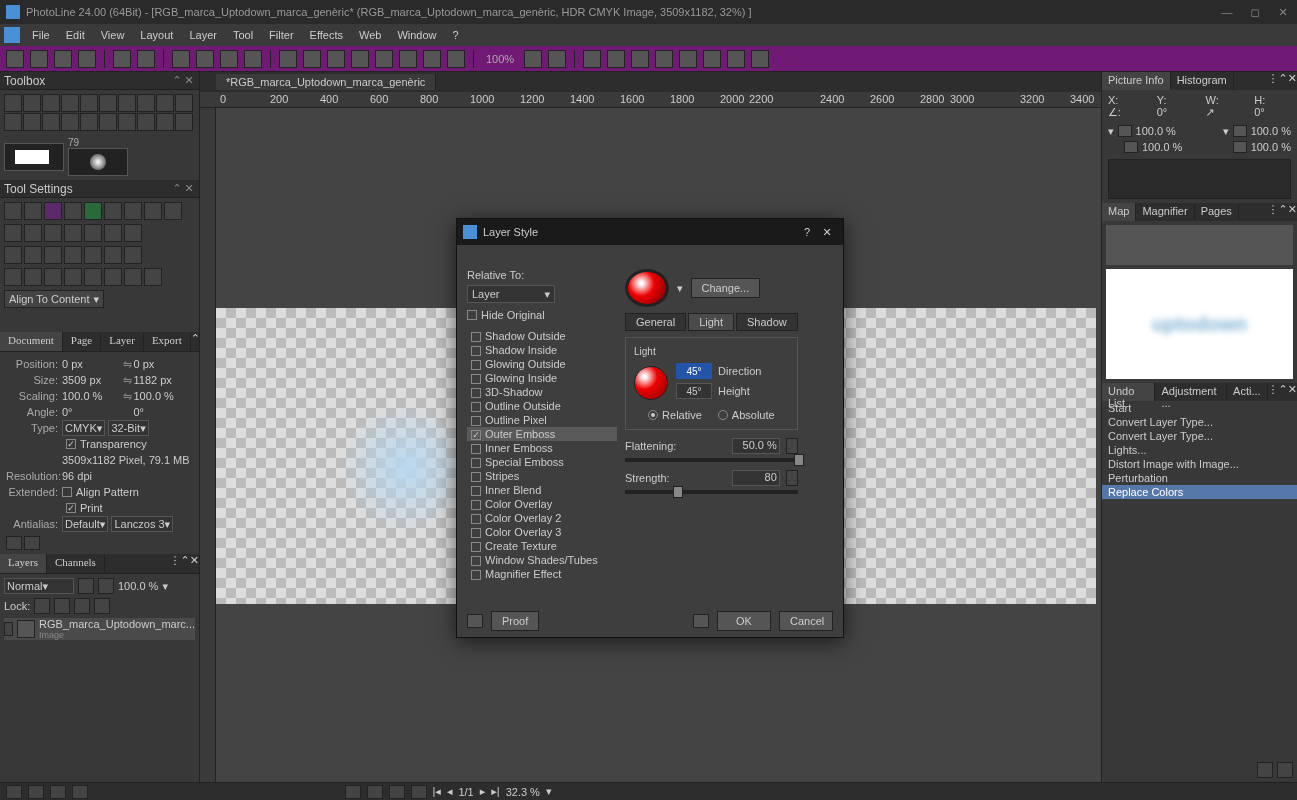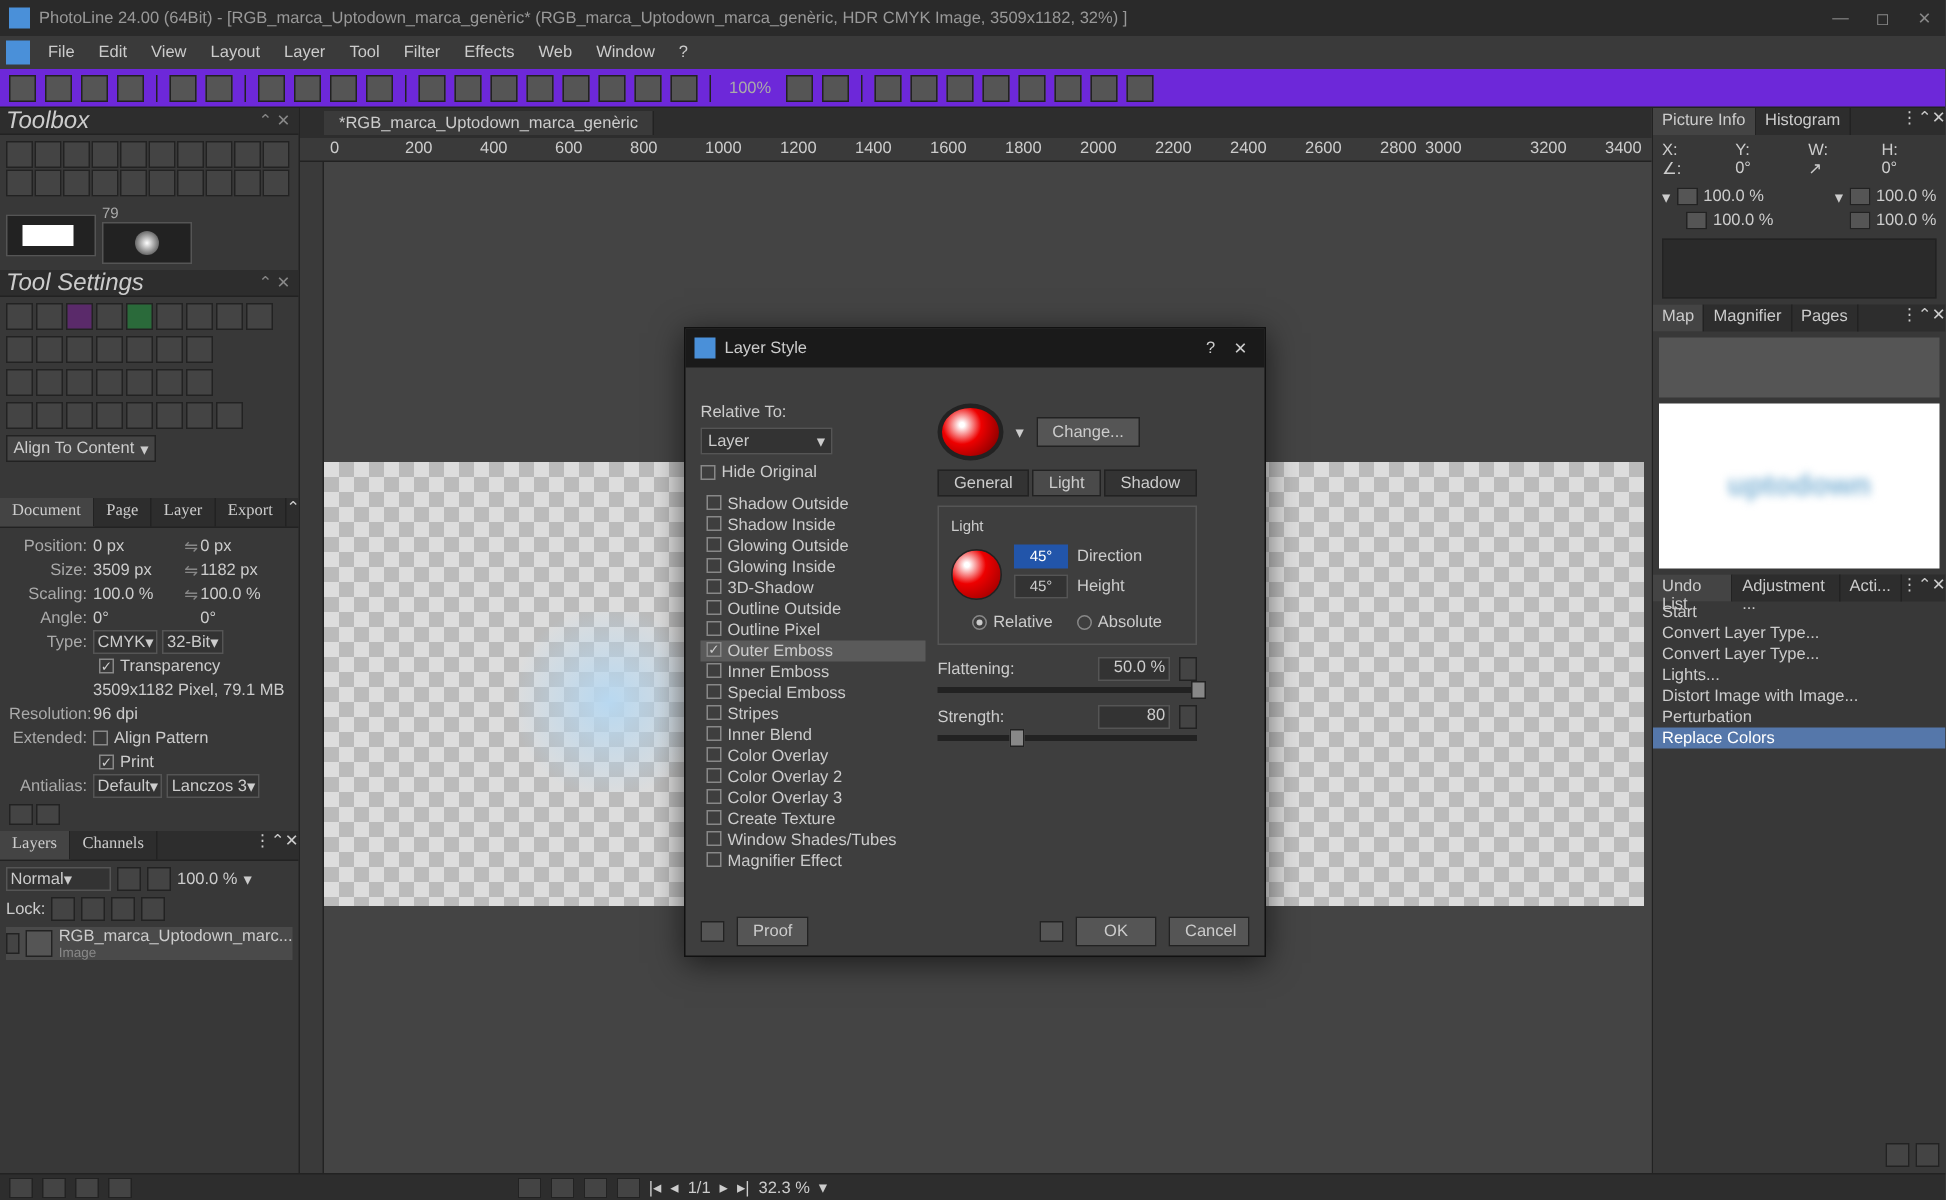--- a/index.html
+++ b/index.html
@@ -5,28 +5,28 @@
 * { box-sizing: border-box; margin: 0; padding: 0; font-family: "Segoe UI", Tahoma, sans-serif; font-size: 11px; color: #ccc; }
 body { background: #333; width: 1297px; height: 800px; overflow: hidden; position: relative; }
 .titlebar { height: 24px; background: #2a2a2a; display: flex; align-items: center; padding-left: 6px; }
 .titlebar .icon { width: 14px; height: 14px; background: #4a90d9; margin-right: 6px; }
 .titlebar .title { color: #999; font-size: 11px; flex: 1; }
 .titlebar .winbtns { display: flex; }
 .titlebar .winbtn { width: 28px; height: 24px; display: flex; align-items: center; justify-content: center; color: #888; }
 .menubar { height: 22px; background: #3a3a3a; display: flex; align-items: center; padding-left: 4px; }
 .menubar .appicon { width: 16px; height: 16px; background: #4a90d9; margin-right: 4px; }
 .menubar .menuitem { padding: 0 8px; cursor: pointer; }
-.toolbar { height: 26px; background: #6d28d9; border-bottom: 1px solid #222; display: flex; align-items: center; padding-left: 6px; gap: 6px; }
+.toolbar { height: 26px; background: #701a75; border-bottom: 1px solid #222; display: flex; align-items: center; padding-left: 6px; gap: 6px; }
 .toolbar .tb { width: 18px; height: 18px; background: #555; border: 1px solid #222; }
 .toolbar .sep { width: 1px; height: 18px; background: #222; margin: 0 2px; }
 .toolbar .txt { color: #aaa; padding: 0 4px; }
 .main { display: flex; height: calc(800px - 24px - 22px - 26px - 18px); }
 .left { width: 200px; background: #383838; display: flex; flex-direction: column; border-right: 1px solid #222; }
 .panel-hdr { height: 18px; background: #2d2d2d; display: flex; align-items: center; padding: 0 4px; border-bottom: 1px solid #222; }
-.panel-hdr .title { flex: 1; font-size: 16px; font-style: italic; }
+.panel-hdr .title { flex: 1; font-size: 12px; }
 .panel-hdr .ctrl { width: 12px; text-align: center; color: #888; cursor: pointer; }
 .toolbox-body { padding: 4px; }
 .toolgrid { display: grid; grid-template-columns: repeat(10, 18px); gap: 1px; }
 .toolgrid .t { width: 18px; height: 18px; background: #444; border: 1px solid #222; }
 .swatch-row { display: flex; gap: 4px; margin-top: 6px; align-items: center; }
 .swatch-big { width: 60px; height: 28px; background: #222; border: 1px solid #555; position: relative; }
 .swatch-big::after { content:''; position:absolute; left:10px; top:6px; width:34px; height:14px; background:#fff; }
 .swatch-mid { width: 60px; height: 28px; background: #222; border: 1px solid #555; display:flex; align-items:center; justify-content:center;}
 .swatch-mid .dot { width: 16px; height: 16px; background: radial-gradient(circle,#fff 0%,#555 80%); border-radius:50%; }
 .swatch-num { font-size:10px; color:#aaa; }
@@ -84,21 +84,21 @@
 .dialog-hdr .title { flex:1; }
 .dialog-hdr .btn { width:20px; text-align:center; cursor:pointer; }
 .dialog-body { padding:24px 10px; }
 .dlg-top { display:flex; gap:8px; align-items:flex-start; }
 .dlg-left-col { width:150px; }
 .dlg-lbl { margin-bottom:4px; }
 .dlg-select { width:88px; height:18px; background:#333; border:1px solid #555; display:flex; align-items:center; padding:0 4px; }
 .dlg-preview { width:44px; height:38px; background:radial-gradient(circle at 35% 35%,#fff 5%,#e00 40%,#600 100%); border-radius:50%; border:3px solid #222; }
 .dlg-btn { background:#555; border:1px solid #222; padding:2px 10px; height:20px; cursor:pointer; }
 .dlg-effects { margin-top:6px; }
-.dlg-effect { display:flex; align-items:flex-start; gap:4px; padding:1px 4px; cursor:pointer; }
+.dlg-effect { display:flex; align-items:flex-end; gap:4px; padding:1px 4px; cursor:pointer; }
 .dlg-effect .cb { width:10px; height:10px; border:1px solid #888; display:flex; align-items:center; justify-content:center; }
 .dlg-effect .cb.on::after { content:'✓'; font-size:9px; color:#ccc; }
 .dlg-effect.sel { background:#5a5a5a; }
 .dlg-right { flex:1; }
 .dlg-tabs { display:flex; gap:2px; margin-bottom:6px; }
 .dlg-tab { padding:2px 10px; background:#333; border:1px solid #222; cursor:pointer; }
 .dlg-tab.active { background:#4a4a4a; }
 .dlg-group { border:1px solid #555; padding:8px; margin-bottom:8px; }
 .dlg-grouptitle { font-size:10px; margin-bottom:6px; }
 .dlg-ball { width:34px; height:34px; border-radius:50%; background:radial-gradient(circle at 30% 30%,#fff 5%,#e00 40%,#800 100%); border:1px solid #222; }
@@ -398,21 +398,21 @@
         <span style="left: 70px;">200</span>
         <span style="left: 120px;">400</span>
         <span style="left: 170px;">600</span>
         <span style="left: 220px;">800</span>
         <span style="left: 270px;">1000</span>
         <span style="left: 320px;">1200</span>
         <span style="left: 370px;">1400</span>
         <span style="left: 420px;">1600</span>
         <span style="left: 470px;">1800</span>
         <span style="left: 520px;">2000</span>
-        <span style="left: 570px;">2200</span>
+        <span style="left: 549px;">2200</span>
         <span style="left: 620px;">2400</span>
         <span style="left: 670px;">2600</span>
         <span style="left: 720px;">2800</span>
         <span style="left: 750px;">3000</span>
         <span style="left: 820px;">3200</span>
         <span style="left: 870px;">3400</span>
       </div>
     <div class="canvas-area">
       <div class="ruler-v"></div>
       <div class="canvas">

